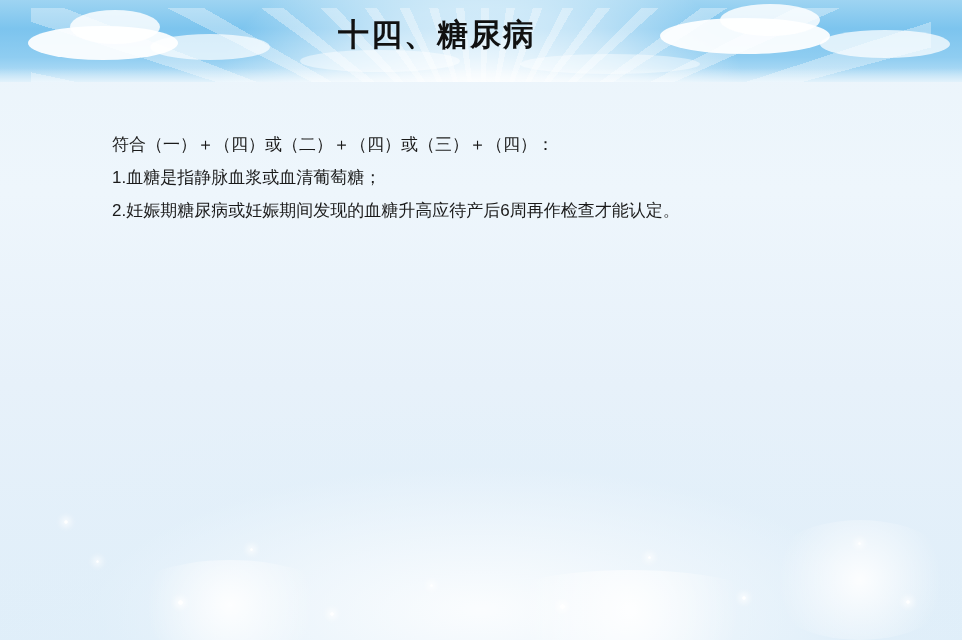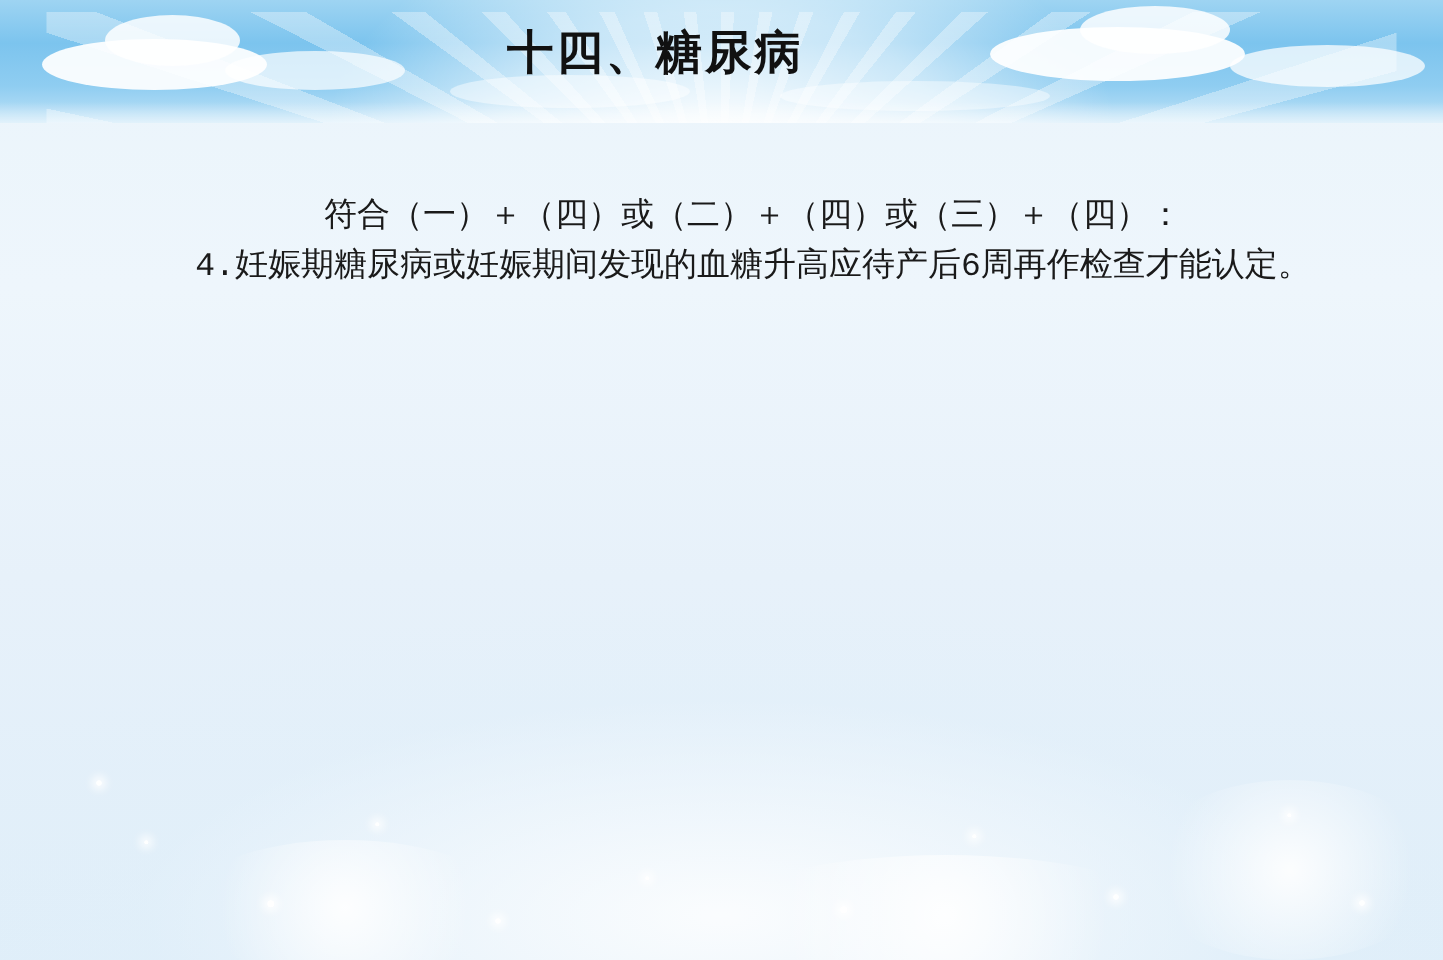--- a/index.html
+++ b/index.html
@@ -107,25 +107,24 @@
     background: radial-gradient(circle, rgba(255,255,255,0.9) 0%, rgba(255,255,255,0) 70%);
   }
 
   
   .content {
     position: absolute;
     left: 112px;
     top: 128px;
     width: 780px;
     z-index: 4;
-    font-size: 22px;
+    font-size: 17px;
     line-height: 33px;
     color: #1a1a1a;
-    font-family: Liberation Mono, monospace;
-    text-align: center;
+    font-family: Liberation Sans, sans-serif;
   }
   .content p {
     margin: 0 0 0 0;
     text-indent: 0;
   }
   .p-indent {
     text-indent: 2em;
   }
   .p-halfindent {
     text-indent: 1em;
@@ -147,21 +146,22 @@
     <div class="cloud c6"></div>
     <div class="cloud c7"></div>
     <div class="cloud c8"></div>
     <div class="hbar"></div>
   </div>
 
   <div class="slide-title">十四、糖尿病</div>
 
   <div class="content">
     <p class="p-lead">符合（一）＋（四）或（二）＋（四）或（三）＋（四）：</p>
-    <p class="p-halfindent">4.妊娠期糖尿病或妊娠期间发现的血糖升高应待产后6周再作检查才能认定。</p>
+    <p class="p-halfindent">1.血糖是指静脉血浆或血清葡萄糖；</p>
+    <p class="p-halfindent">2.妊娠期糖尿病或妊娠期间发现的血糖升高应待产后6周再作检查才能认定。</p>
   </div>
 
   <div class="glowpatch" style="left:120px; top:560px; width:220px; height:90px;"></div>
   <div class="glowpatch" style="left:480px; top:570px; width:300px; height:80px;"></div>
   <div class="glowpatch" style="left:760px; top:520px; width:200px; height:120px;"></div>
   <div class="sparkle" style="left:64px;  top:520px; width:4px; height:4px;"></div>
   <div class="sparkle" style="left:96px;  top:560px; width:3px; height:3px;"></div>
   <div class="sparkle" style="left:178px; top:600px; width:5px; height:5px;"></div>
   <div class="sparkle" style="left:250px; top:548px; width:3px; height:3px;"></div>
   <div class="sparkle" style="left:330px; top:612px; width:4px; height:4px;"></div>

